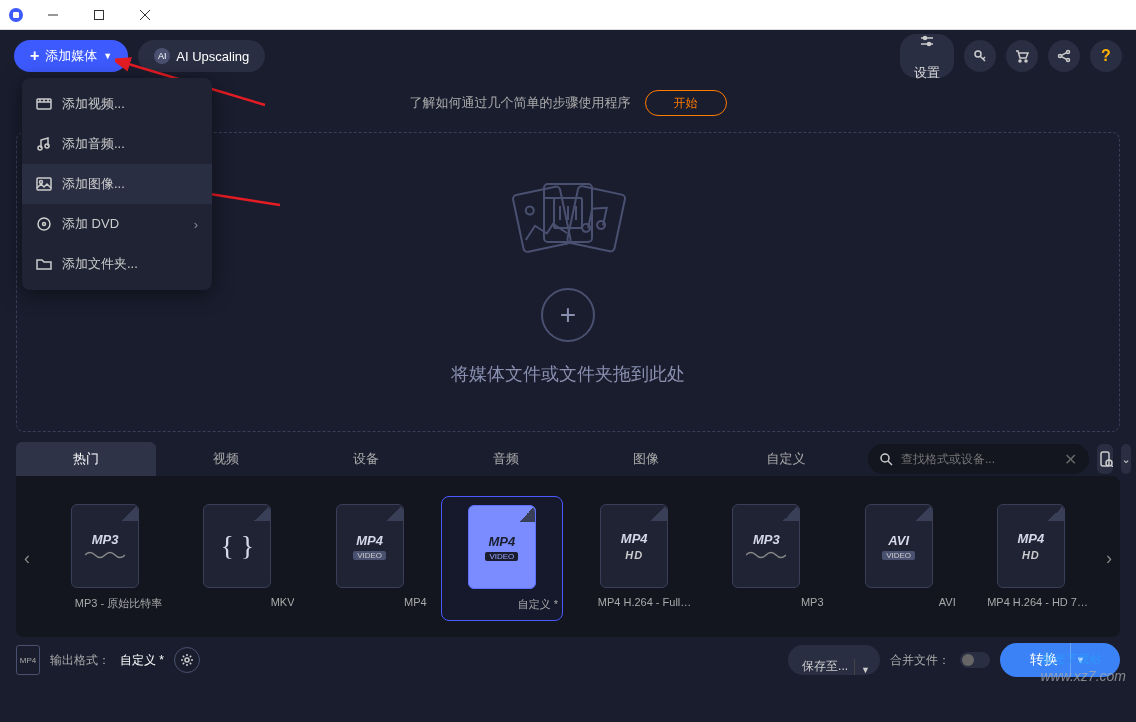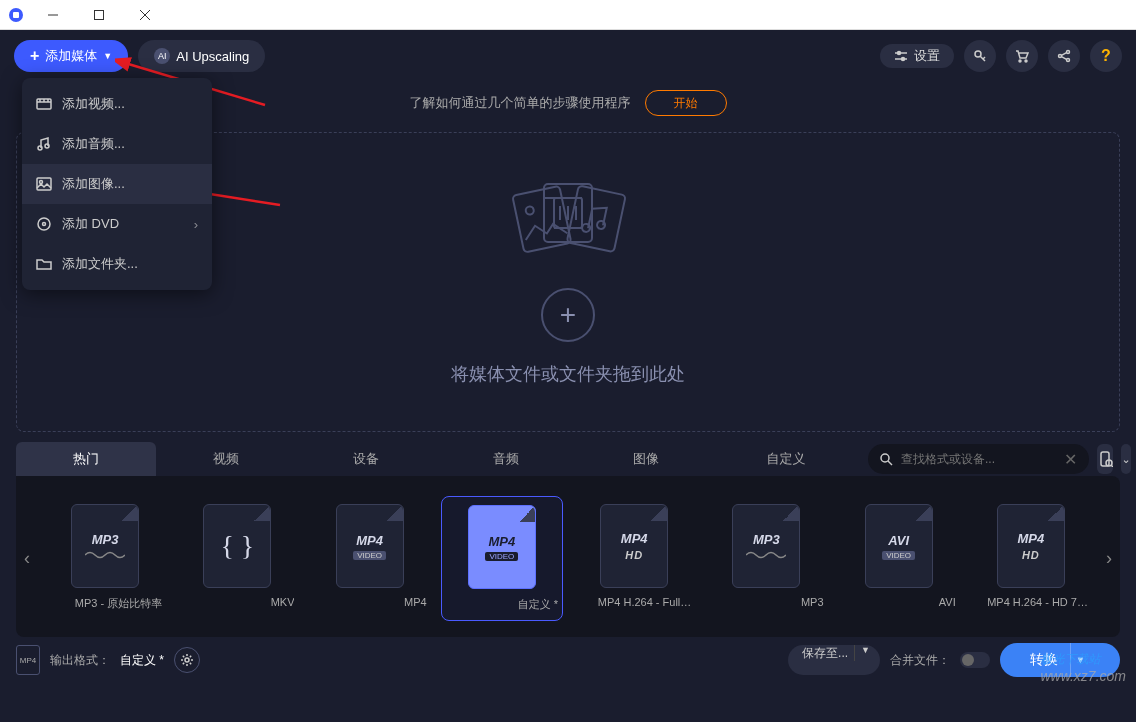--- a/index.html
+++ b/index.html
@@ -13,21 +13,21 @@
 .titlebar .winbtn { width: 46px; height: 30px; display: flex; align-items: center; justify-content: center; cursor: pointer; }
 .titlebar .winbtn svg { width: 10px; height: 10px; }
 
 
 .toolbar { height: 52px; display: flex; align-items: center; padding: 0 14px; gap: 10px; }
 .btn-pill { height: 32px; border-radius: 16px; display: inline-flex; align-items: center; padding: 0 16px; font-size: 13px; color: #fff; cursor: pointer; gap: 6px; }
 .btn-add { background: #3d5afe; }
 .btn-ai { background: #2a2e42; }
 .btn-ic { width: 32px; height: 32px; border-radius: 16px; background: #2a2e42; display: inline-flex; align-items: center; justify-content: center; cursor: pointer; }
 .spacer { flex: 1; }
-.btn-settings { background: #2a2e42; height: 24px; border-radius: 16px; display: inline-flex; align-items: center; padding: 0 14px; font-size: 13px; color: #ddd; cursor: pointer; gap: 6px;}
+.btn-settings { background: #2a2e42; height: 44px; border-radius: 16px; display: inline-flex; align-items: center; padding: 0 14px; font-size: 13px; color: #ddd; cursor: pointer; gap: 16px; flex-direction: column;}
 .help { background: #2a2e42; color: #ffb300; font-weight: bold; }
 
 
 .dropdown { position: absolute; left: 22px; top: 78px; width: 190px; background: #1f2334; border-radius: 8px; box-shadow: 0 4px 20px rgba(0,0,0,0.5); z-index: 100; padding: 6px 0; }
 .dropdown-item { height: 40px; display: flex; align-items: center; padding: 0 14px; color: #ccc; font-size: 13px; cursor: pointer; gap: 10px; position: relative;}
 .dropdown-item:hover, .dropdown-item.hover { background: #2a2e42; }
 .dropdown-item .chev { margin-left: auto; opacity: 0.6; }
 .dicon { width: 16px; height: 16px; display:inline-flex; align-items:center; justify-content:center; }
 
 
@@ -66,21 +66,21 @@
 .fmt-card.selected .doc .sub { background: #1a1d2e; color: #9aa3ff;}
 .doc .curly { font-size: 28px; color: #d5d8e8; font-family: serif;}
 .fmt-label { color: #aaa; font-size: 11px; text-align: right; white-space: nowrap; overflow: hidden; text-overflow: ellipsis; width: 100%;}
 
 
 .bottom { height: 46px; display: flex; align-items: center; padding: 0 16px; gap: 10px; background: #1a1d2e;}
 .mini-doc { width: 24px; height: 30px; border: 1px solid #4a5070; border-radius: 3px; display: flex; align-items: center; justify-content: center; font-size: 8px; color: #aaa;}
 .bottom-label { color: #aaa; font-size: 12px; }
 .bottom-value { color: #fff; font-size: 12px; }
 .gear-btn { width: 26px; height: 26px; border: 1px solid #4a5070; border-radius: 50%; display: inline-flex; align-items: center; justify-content: center; cursor: pointer;}
-.save-btn { height: 30px; background: #2a2e42; border-radius: 15px; padding: 0 10px 0 14px; display: inline-flex; align-items: flex-start; color: #ccc; font-size: 12px; cursor: pointer; gap: 6px;}
+.save-btn { height: 30px; background: #2a2e42; border-radius: 15px; padding: 0 10px 0 14px; display: inline-flex; align-items: flex-end; color: #ccc; font-size: 12px; cursor: pointer; gap: 6px;}
 .toggle { width: 30px; height: 16px; background: #2a2e42; border-radius: 8px; position: relative;}
 .toggle::after { content: ""; position: absolute; left: 2px; top: 2px; width: 12px; height: 12px; background: #666; border-radius: 50%;}
 .convert-btn { height: 34px; background: #3b82f6; border-radius: 17px; padding: 0 30px; display: inline-flex; align-items: center; color: #fff; font-size: 14px; cursor: pointer; gap: 8px;}
 .convert-chev { width: 20px; height: 34px; border-left: 1px solid rgba(255,255,255,0.25); display: flex; align-items: center; justify-content: center; margin-left: 4px;}
 
 
 .watermark { position: absolute; right: 10px; bottom: 38px; font-size: 12px; color: #2aa0ff; opacity: 0.75; font-style: italic; z-index: 200;}
 .watermark .wm2 { color: #aaa; font-size: 14px;}
 
 svg { display: block; }

